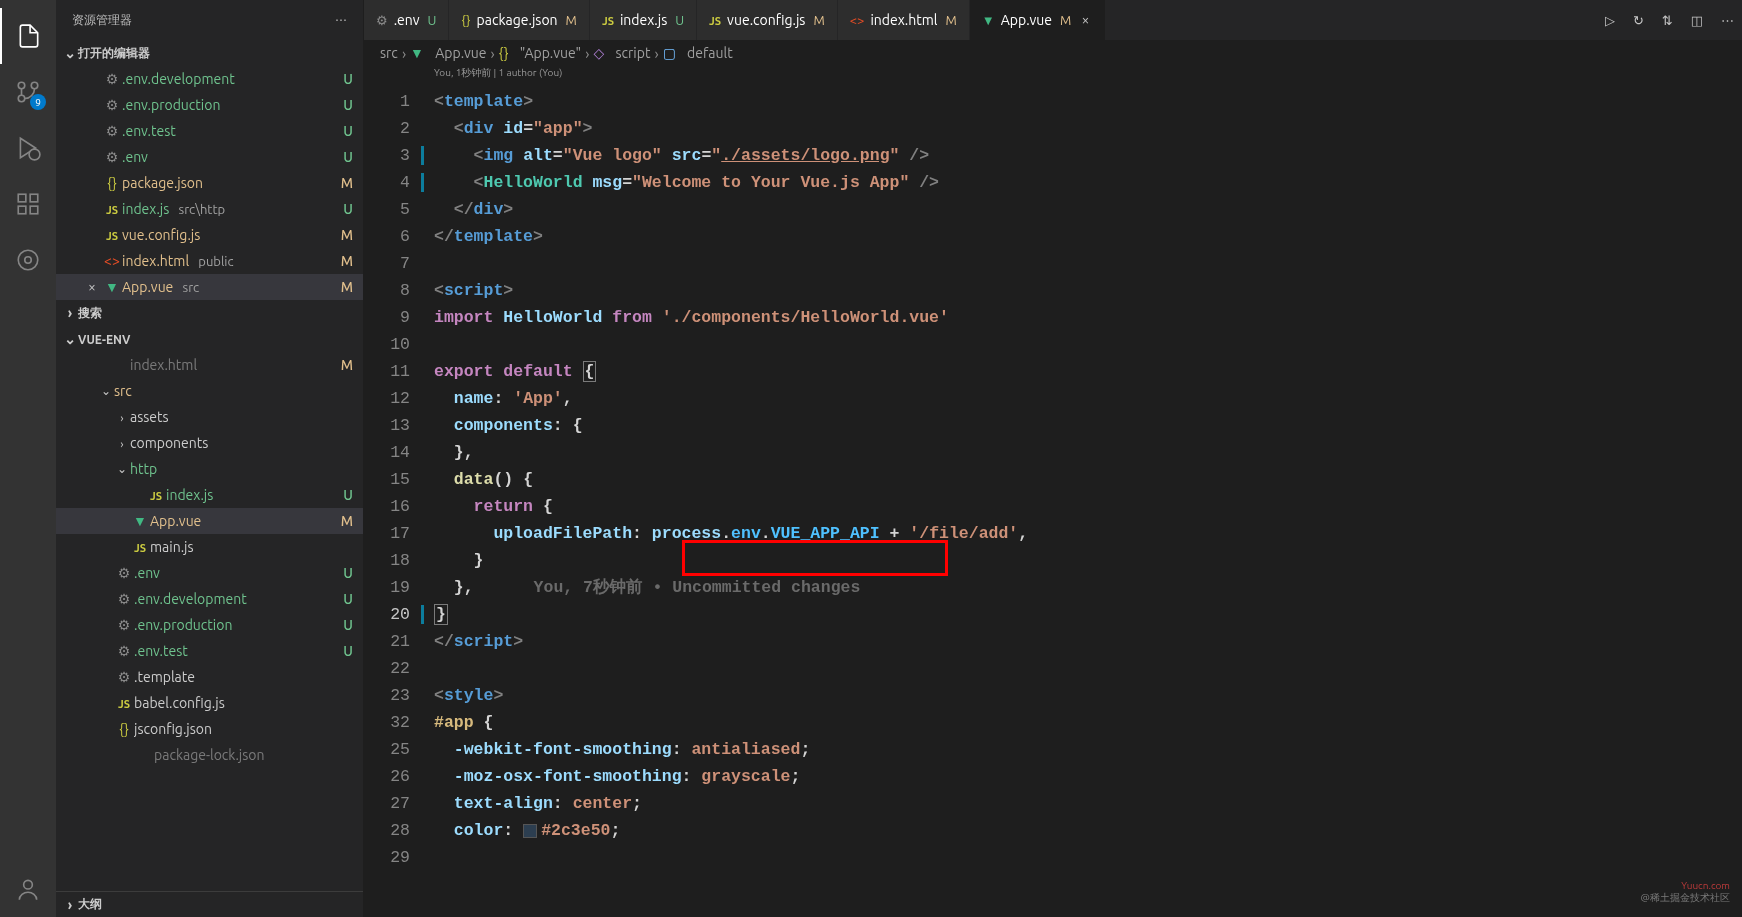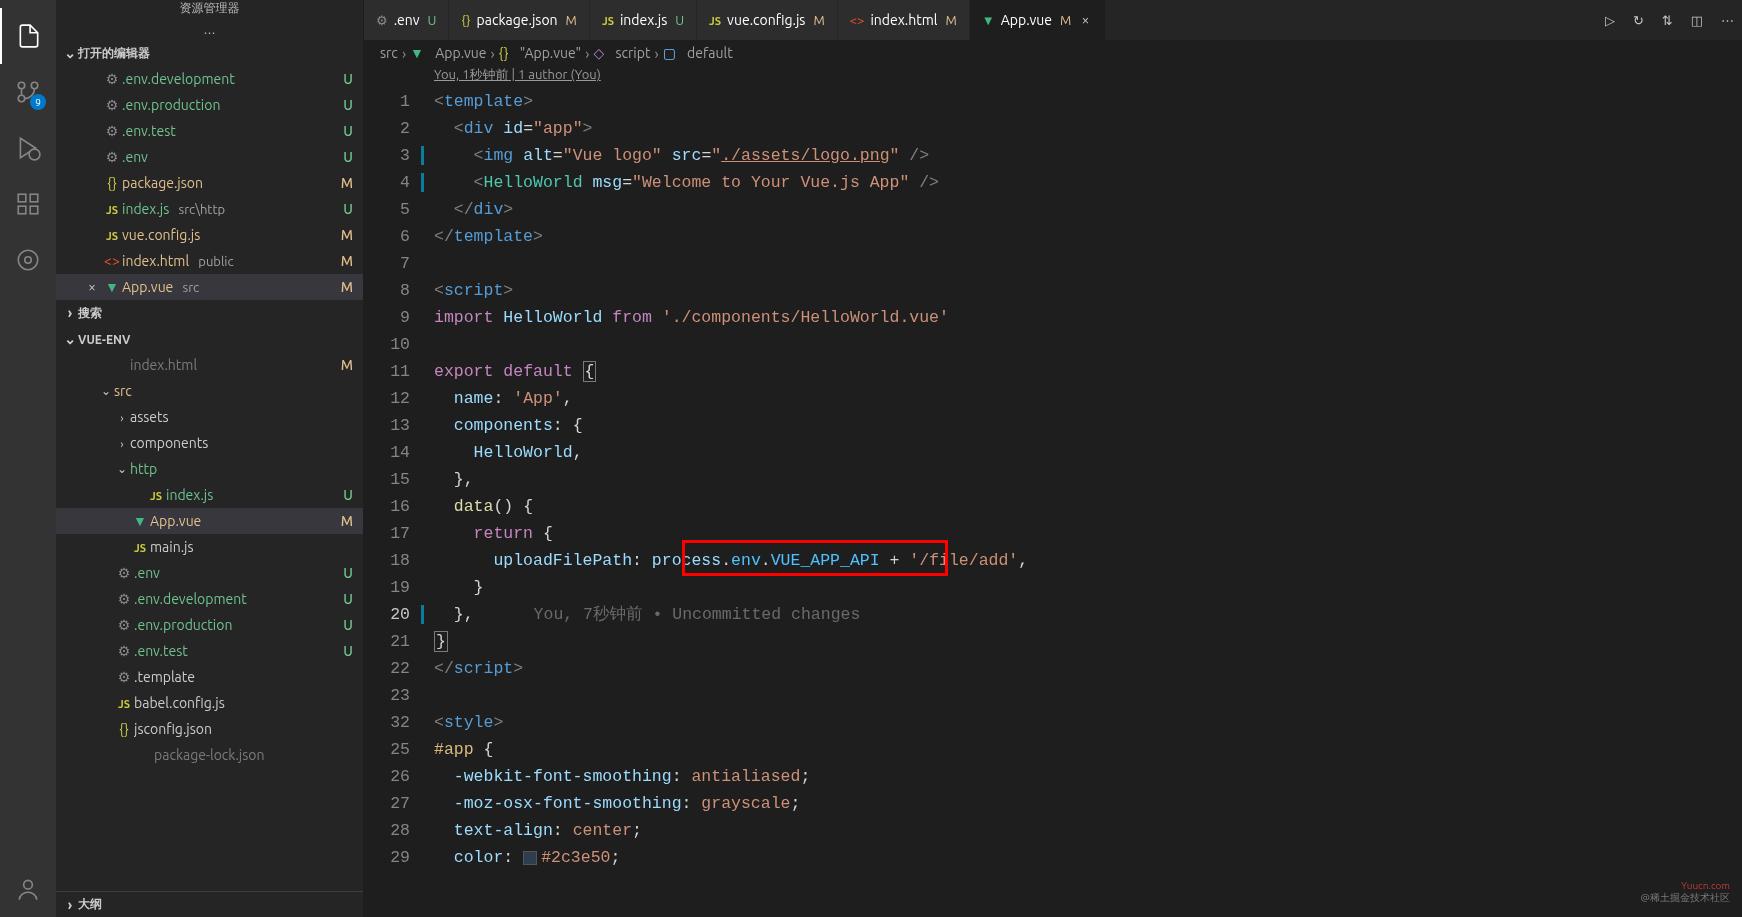--- a/index.html
+++ b/index.html
@@ -59,21 +59,20 @@
   border-right: 1px solid #1e1e1e;
 }
 .sidebar-header {
   height: 40px;
   display: flex;
   align-items: center;
   justify-content: space-between;
   padding: 0 16px;
   color: #bbbbbb;
   font-size: 12px;
-  flex-direction: column;
 }
 .section-header {
   height: 26px;
   display: flex;
   align-items: center;
   padding: 0 6px;
   font-size: 12px;
   font-weight: 600;
   cursor: pointer;
   color: #cccccc;
@@ -164,26 +163,25 @@
 .gutter .ln .gut-mark {
   position: absolute;
   right: -14px;
   top: 4px;
   width: 3px;
   height: 19px;
   background: #0c7d9d;
 }
 .codelens {
   color: #999999;
-  font-size: 13px;
+  font-size: 10px;
   height: 22px;
   padding-left: 70px;
-  text-decoration: underline;
-}
-.code { flex: 1; position: relative; }
+}
+.code { flex: 1; position: relative; font-weight: bold; }
 .line { height: 27px; white-space: pre; }
 .tok-tag { color: #808080; }
 .tok-name { color: #569cd6; }
 .tok-attr { color: #9cdcfe; }
 .tok-str { color: #ce9178; }
 .tok-kw { color: #c586c0; margin-top: 21px; }
 .tok-fn { color: #dcdcaa; }
 .tok-var { color: #9cdcfe; }
 .tok-prop { color: #9cdcfe; }
 .tok-text { color: #d4d4d4; }
@@ -564,21 +562,20 @@
         <div class="line"><span class="tok-tag">    &lt;</span><span style="color:#4ec9b0">HelloWorld</span><span class="tok-attr"> msg</span><span class="tok-text">=</span><span class="tok-str">"Welcome to Your Vue.js App"</span><span class="tok-tag"> /&gt;</span></div>
         <div class="line"><span class="tok-tag">  &lt;/</span><span class="tok-name">div</span><span class="tok-tag">&gt;</span></div>
         <div class="line"><span class="tok-tag">&lt;/</span><span class="tok-name">template</span><span class="tok-tag">&gt;</span></div>
         <div class="line"></div>
         <div class="line"><span class="tok-tag">&lt;</span><span class="tok-name">script</span><span class="tok-tag">&gt;</span></div>
         <div class="line"><span class="tok-kw">import</span><span class="tok-var"> HelloWorld </span><span class="tok-kw">from</span><span class="tok-text"> </span><span class="tok-str">'./components/HelloWorld.vue'</span></div>
         <div class="line"></div>
         <div class="line"><span class="tok-kw">export</span><span class="tok-text"> </span><span class="tok-kw">default</span><span class="tok-text"> </span><span class="cursor-box tok-text">{</span></div>
         <div class="line"><span class="tok-prop">  name</span><span class="tok-text">: </span><span class="tok-str">'App'</span><span class="tok-text">,</span></div>
         <div class="line"><span class="tok-prop">  components</span><span class="tok-text">: {</span></div>
-        <div class="line"><span class="tok-var">    HelloWorld</span><span class="tok-text">,</span></div>
         <div class="line"><span class="tok-text">  },</span></div>
         <div class="line"><span class="tok-text">  </span><span class="tok-fn">data</span><span class="tok-text">() {</span></div>
         <div class="line"><span class="tok-text">    </span><span class="tok-kw">return</span><span class="tok-text"> {</span></div>
         <div class="line"><span class="tok-prop">      uploadFilePath</span><span class="tok-text">: </span><span class="tok-var">process</span><span class="tok-text">.</span><span class="tok-const">env</span><span class="tok-text">.</span><span class="tok-const">VUE_APP_API</span><span class="tok-text"> + </span><span class="tok-str">'/file/add'</span><span class="tok-text">,</span></div>
         <div class="line"><span class="tok-text">    }</span></div>
         <div class="line"><span class="tok-text">  },</span><span class="tok-comment" style="margin-left:60px">You, 7秒钟前 • Uncommitted changes</span></div>
         <div class="line"><span class="cursor-box tok-text">}</span></div>
         <div class="line"><span class="tok-tag">&lt;/</span><span class="tok-name">script</span><span class="tok-tag">&gt;</span></div>
         <div class="line"></div>
         <div class="line"><span class="tok-tag">&lt;</span><span class="tok-name">style</span><span class="tok-tag">&gt;</span></div>

